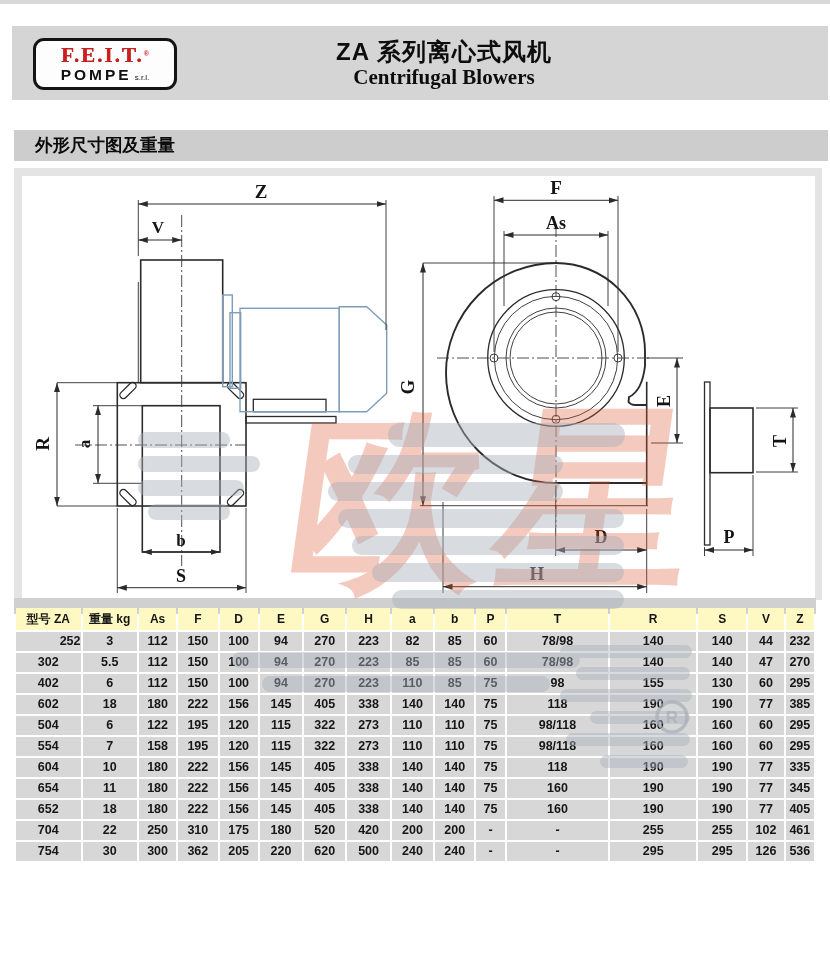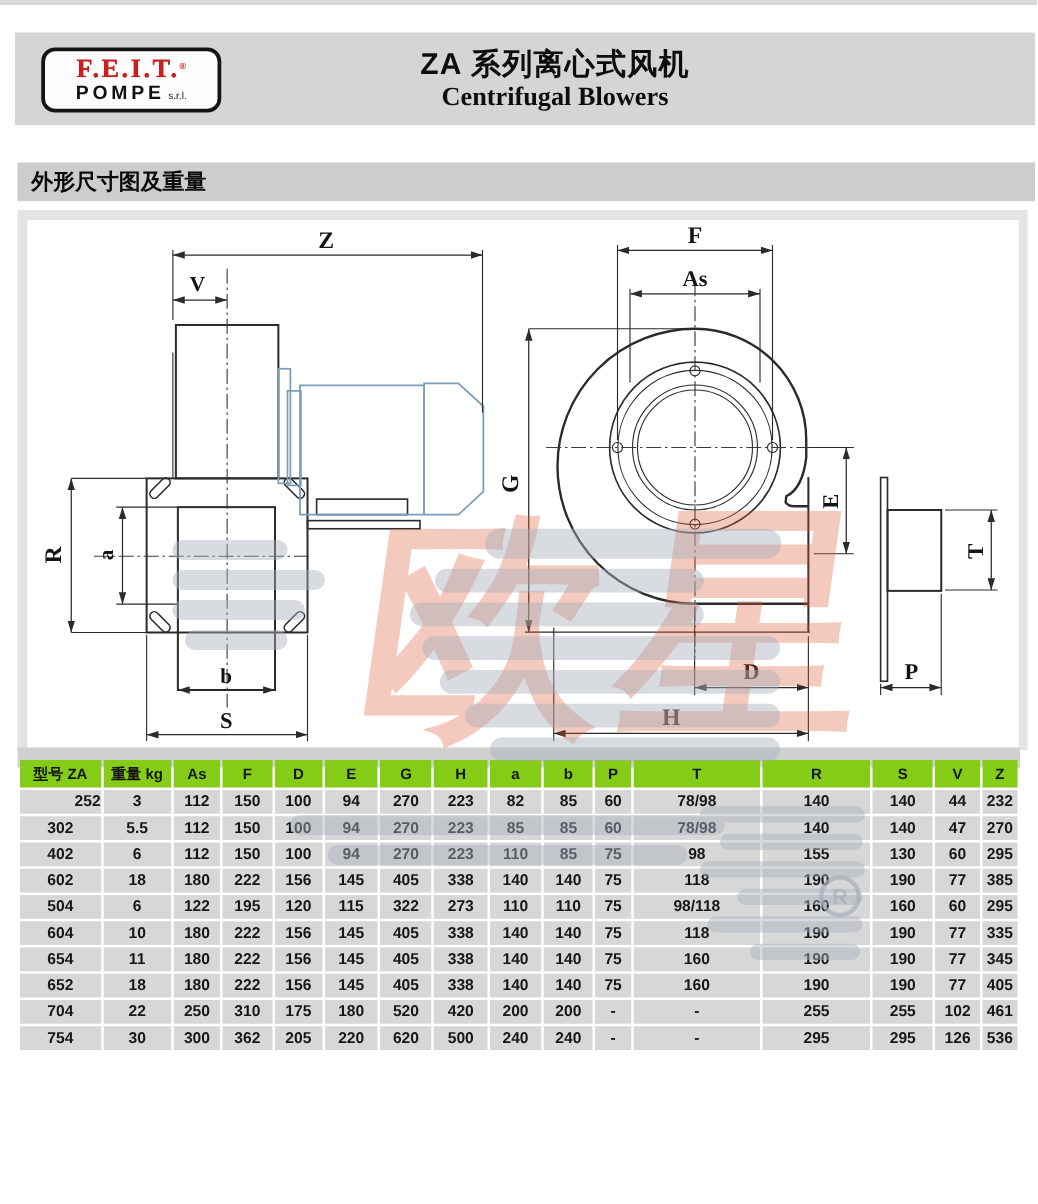--- a/index.html
+++ b/index.html
@@ -17,21 +17,21 @@
   .reg-sup{font-size:7px;color:#cf1c1c;vertical-align:super;font-weight:bold;}
   .logo-line2{line-height:16px;white-space:nowrap;}
   .pompe{font-weight:bold;font-size:15.5px;letter-spacing:3px;color:#101010;}
   .srl{font-size:8px;font-weight:normal;color:#101010;margin-left:3px;}
   .titles{position:absolute;left:24px;top:0;width:100%;text-align:center;}
   .title-zh{margin-top:13px;font-size:24px;font-weight:bold;letter-spacing:1px;color:#0d0d0d;line-height:26px;}
   .title-en{font-family:"Liberation Serif",serif;font-weight:bold;font-size:21px;color:#0d0d0d;line-height:24px;}
 
   
   .section-bar{position:absolute;left:14px;top:130px;width:814px;height:31px;background:#cdcdcd;
-               line-height:31px;padding-left:11px;font-size:17.5px;font-weight:bold;color:#0b0b0b;
+               line-height:31px;padding-left:21px;font-size:17.5px;font-weight:bold;color:#0b0b0b;
                box-sizing:border-box;z-index:1;}
 
   
   .drawing-area{position:absolute;left:14px;top:168px;width:808px;height:432px;background:#e4e4e4;z-index:1;}
   .drawing-inner{position:absolute;left:8px;top:8px;right:7px;bottom:0;background:#ffffff;}
 
   
   .draw-svg{position:absolute;left:0;top:0;width:830px;height:963px;z-index:3;pointer-events:none;}
   .ln{stroke:#2b2b2b;stroke-width:1.6;fill:none;}
   .md{stroke:#2b2b2b;stroke-width:1.3;fill:none;}
@@ -40,21 +40,21 @@
   .cl{stroke:#3a3a3a;stroke-width:0.9;fill:none;stroke-dasharray:12 3 2 3;}
   .bl{stroke:#7e9db9;stroke-width:1.4;fill:none;}
   .lbl{font-family:"Liberation Serif",serif;font-weight:bold;font-size:18px;fill:#141414;}
   .lbl17{font-size:17px;}
   .lbl19{font-size:19px;}
 
   
   .table-band{position:absolute;left:14px;top:598px;width:802px;height:16px;background:#d0d0d0;z-index:2;}
   table.dim-table{position:absolute;left:14px;top:606px;width:802px;z-index:4;
                   border-collapse:separate;border-spacing:2px;table-layout:fixed;background:transparent;}
-  table.dim-table th{background:#84cc16;height:22px;font-size:12px;font-weight:bold;color:#141414;
+  table.dim-table th{background:#fef9c3;height:22px;font-size:12px;font-weight:bold;color:#141414;
                      padding:0;text-align:center;white-space:nowrap;overflow:hidden;}
   table.dim-table td{background:#d7d7d7;height:19px;font-size:12.5px;font-weight:bold;color:#161616;
                      padding:0;text-align:center;white-space:nowrap;overflow:hidden;line-height:19px;}
   table.dim-table td.la{text-align:right;padding-left:2px;}
 
   
   .wm-svg{position:absolute;left:0;top:0;width:830px;height:963px;z-index:6;pointer-events:none;}
   .wm-cn{position:absolute;left:292px;top:398px;z-index:6;pointer-events:none;white-space:nowrap;
          font-size:196px;font-weight:bold;line-height:1.05;letter-spacing:10px;
          color:rgba(222,88,52,0.32);transform:skewX(-8deg);}
@@ -298,20 +298,38 @@
           <td>118</td>
           <td>190</td>
           <td>190</td>
           <td>77</td>
           <td>385</td>
         </tr>
         <tr>
           <td>504</td>
           <td>6</td>
           <td>122</td>
+          <td>195</td>
+          <td>120</td>
+          <td>115</td>
+          <td>322</td>
+          <td>273</td>
+          <td>110</td>
+          <td>110</td>
+          <td>75</td>
+          <td>98/118</td>
+          <td>160</td>
+          <td>160</td>
+          <td>60</td>
+          <td>295</td>
+        </tr>
+        <tr>
+          <td>554</td>
+          <td>7</td>
+          <td>158</td>
           <td>195</td>
           <td>120</td>
           <td>115</td>
           <td>322</td>
           <td>273</td>
           <td>110</td>
           <td>110</td>
           <td>75</td>
           <td>98/118</td>
           <td>160</td>

